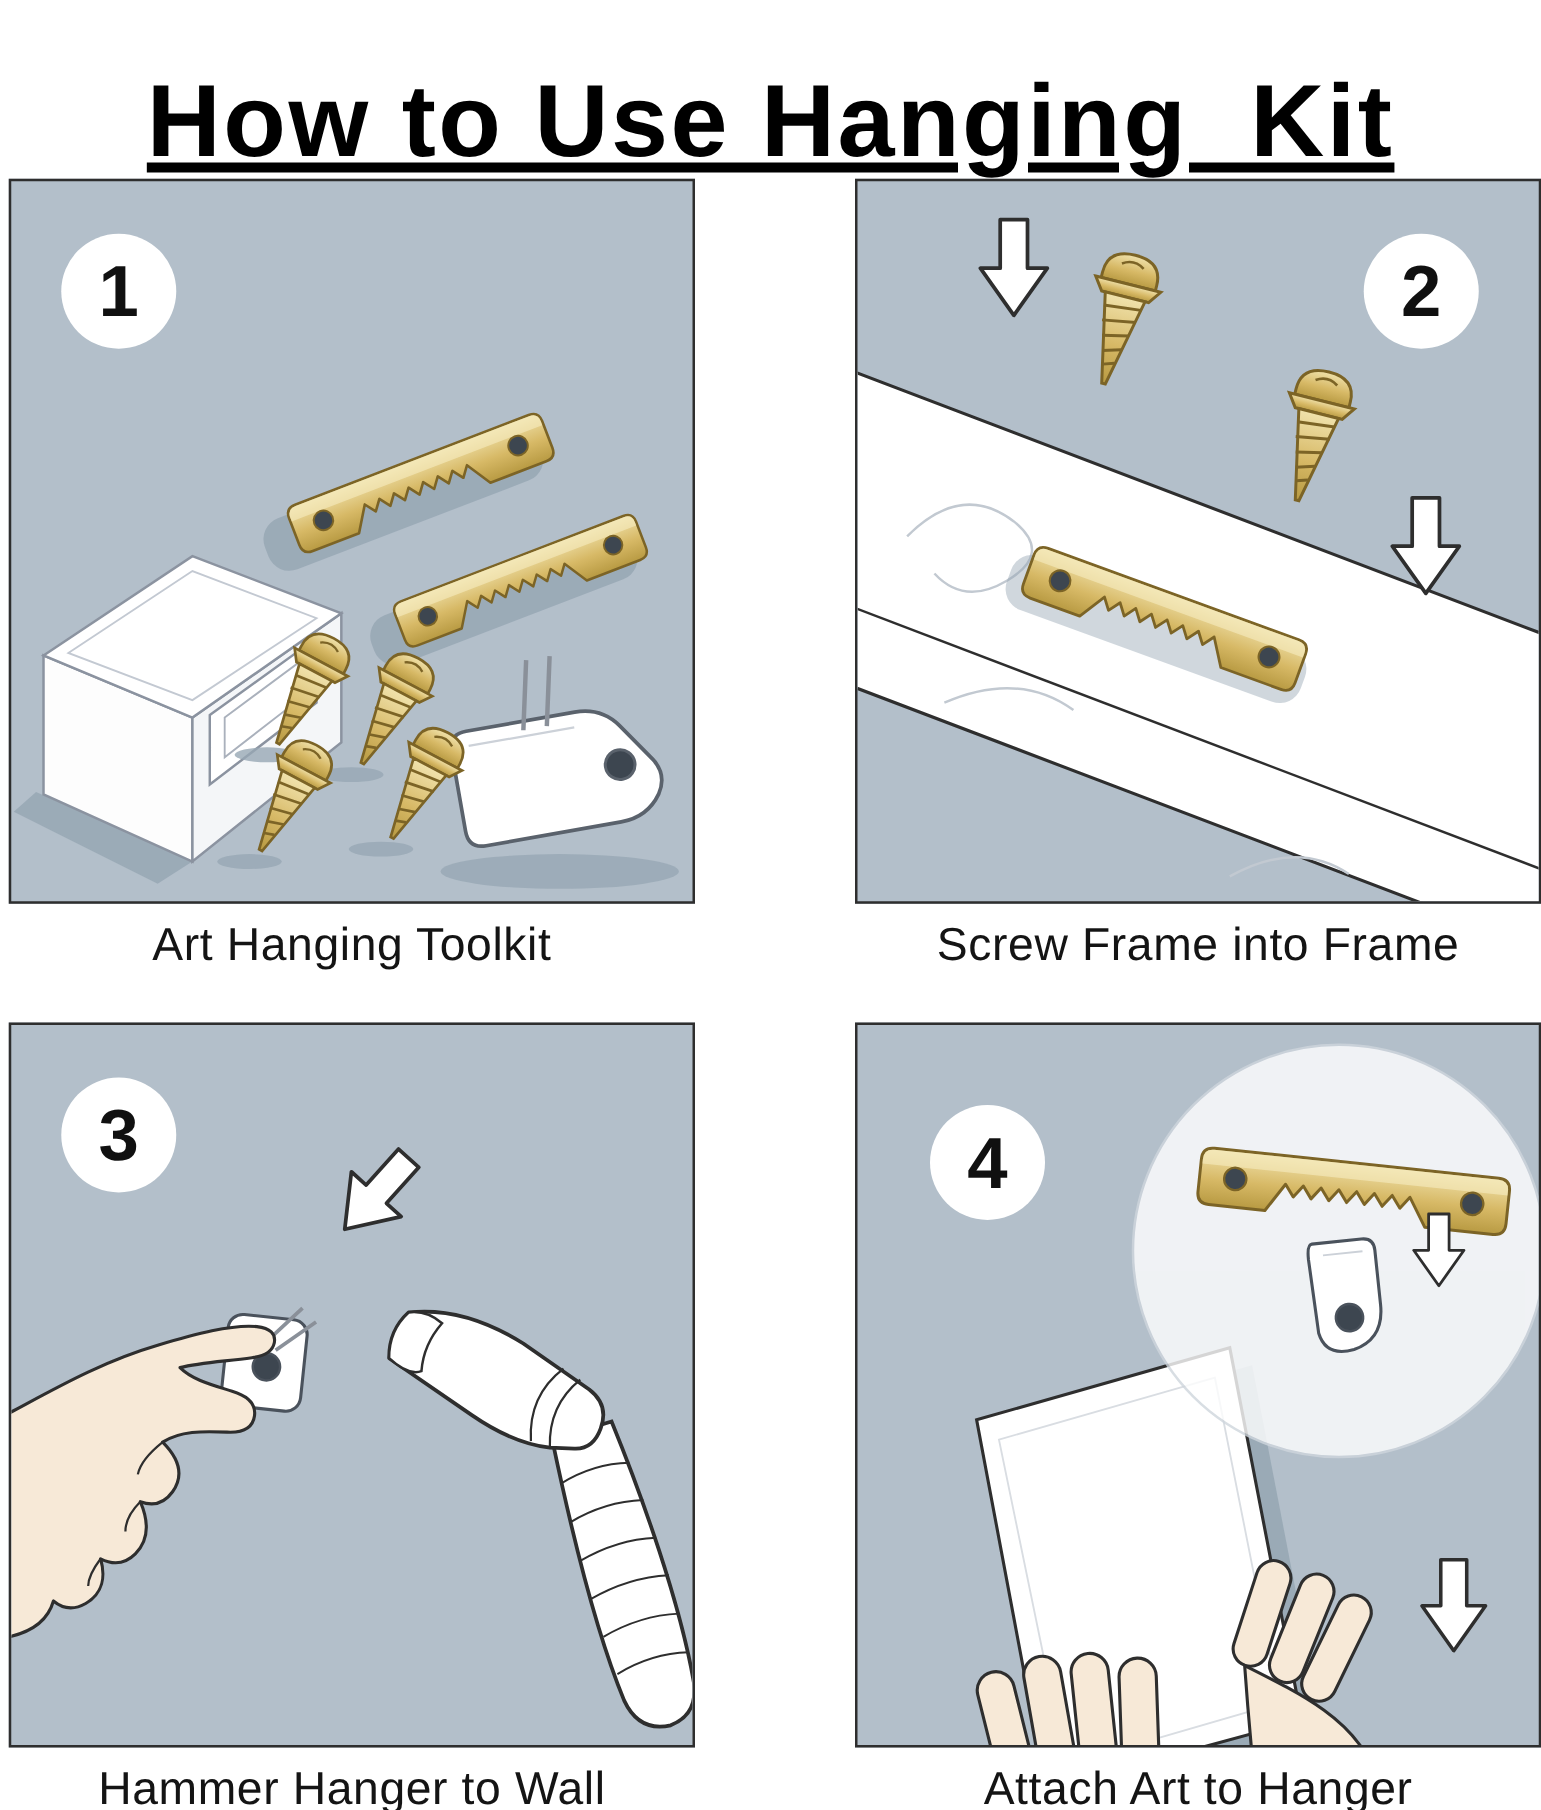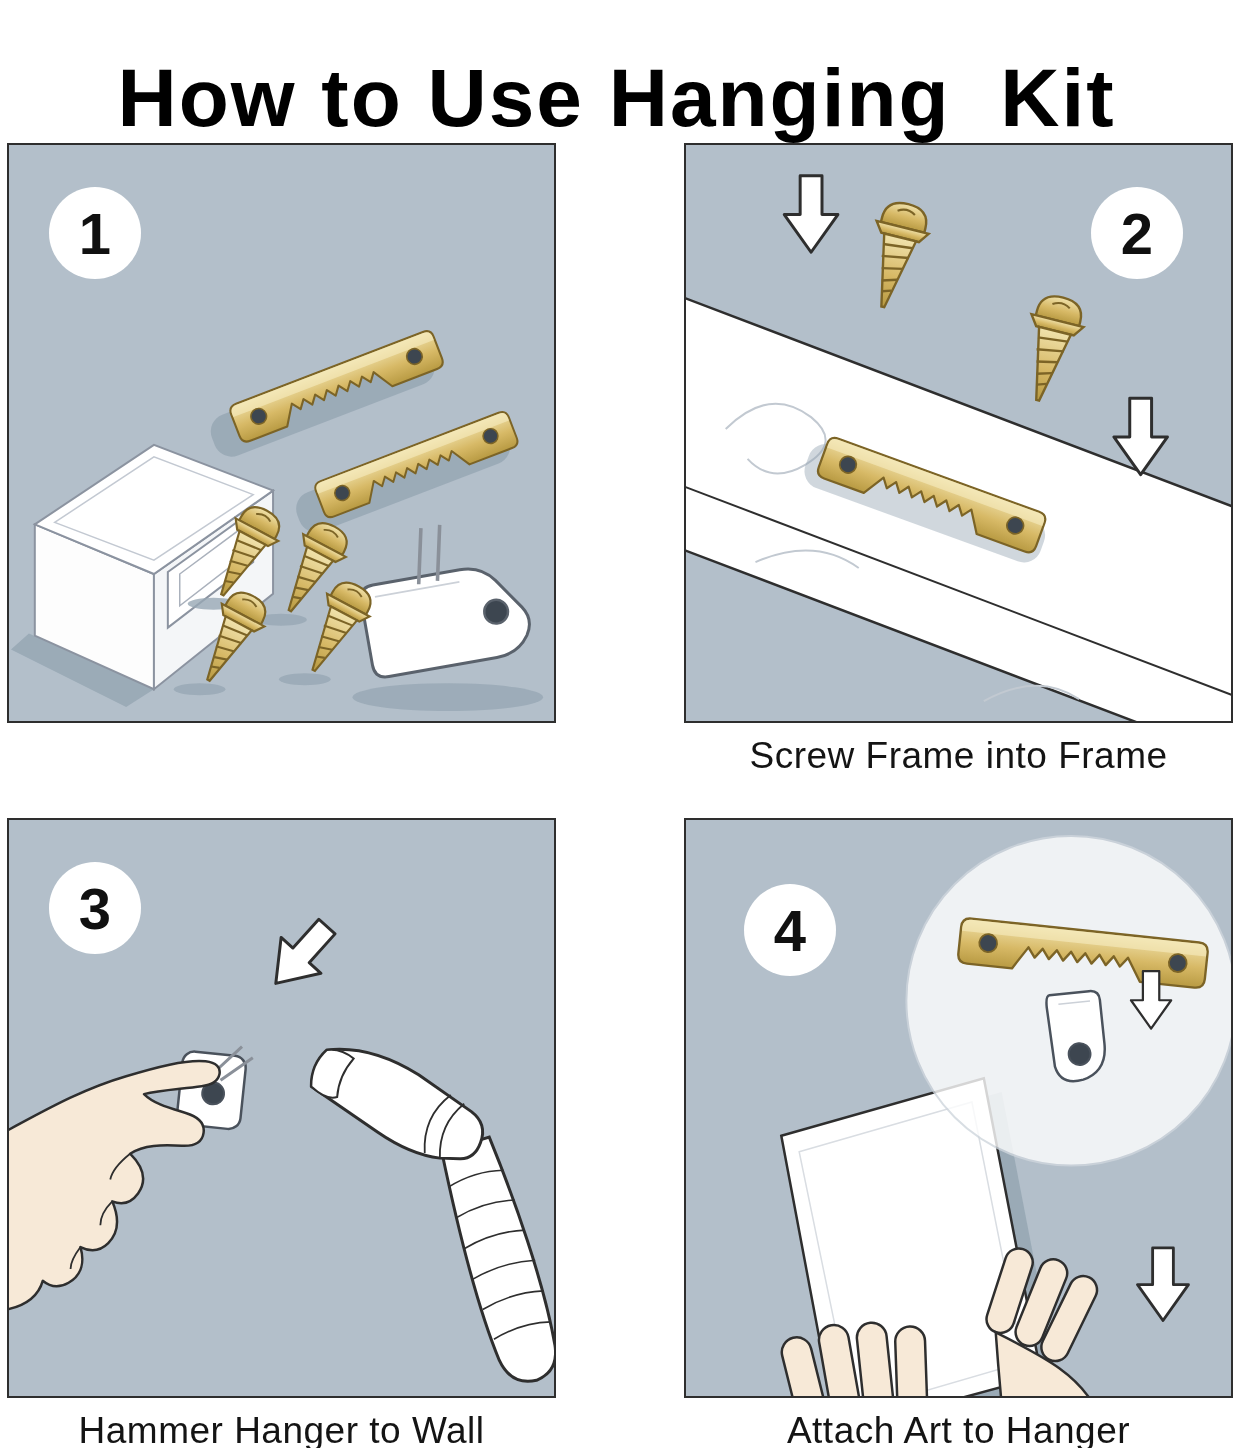--- a/index.html
+++ b/index.html
@@ -1,20 +1,20 @@
 <!DOCTYPE html>
 <html style="--panel-background: #b3bfca; --brass: #d7b966; --outline: #2e2e2e; --shadow: #97a7b4; --skin: #f7e9d7; --white: #ffffff;"><head>
 <meta charset="utf-8">
 <style>
   html,body{margin:0;padding:0;background:#ffffff;}
   #page{position:relative;width:1233px;height:1448px;background:#ffffff;overflow:hidden;
         font-family:"Liberation Sans", sans-serif;}
   .title{position:absolute;top:0;left:0;width:1233px;text-align:center;
          font-size:82px;font-weight:600;letter-spacing:2px;color:#000;
-         line-height:1.05;white-space:pre;}
+         line-height:1.05;white-space:pre;text-decoration:underline;}
   figure{position:absolute;margin:0;width:549px;}
   #f1{left:7px;top:143px;} #f2{left:684px;top:143px;}
   #f3{left:7px;top:818px;} #f4{left:684px;top:818px;}
   .panel{width:549px;height:580px;box-sizing:border-box;border:2px solid #2e2e2e;
          background:var(--panel-background,#b3bfca);position:relative;overflow:hidden;}
   svg.art{display:block;width:100%;height:100%;}
   .num-badge{position:absolute;width:92px;height:92px;border-radius:50%;background:#ffffff;
              display:flex;align-items:center;justify-content:center;
              font-size:58px;font-weight:700;color:#101010;}
   #f1 .num-badge{left:40px;top:42px;}
@@ -90,20 +90,21 @@
         <ellipse cx="298" cy="538" rx="26" ry="6" fill="#97a7b4" opacity="0.8"></ellipse>
         <use href="#screw" width="40" height="80" transform="translate(238,352) rotate(28) scale(1.35)"></use>
         <use href="#screw" width="40" height="80" transform="translate(306,368) rotate(28) scale(1.35)"></use>
         <use href="#screw" width="40" height="80" transform="translate(224,438) rotate(28) scale(1.35)"></use>
         <use href="#screw" width="40" height="80" transform="translate(330,428) rotate(28) scale(1.35)"></use>
       </svg>
       <div class="num-badge">
         <span>1</span>
       </div>
     </div>
+    <figcaption>Art Hanging Toolkit</figcaption>
   </figure>
 
   <figure id="f2">
     <div class="panel">
       <svg class="art" viewBox="0 0 549 580" preserveAspectRatio="none">
 
         <g>
           <path d="M-12,150 L561,368 L561,622 L-12,404 Z" fill="#ffffff" stroke="#2e2e2e" stroke-width="2.5"></path>
           <path d="M-12,340 L561,558" stroke="#2e2e2e" stroke-width="2"></path>
           <path d="M40,286 q44,-44 86,-12 q32,26 -6,48 q-34,20 -58,-6" stroke="#c2c9d1" fill="none" stroke-width="2"></path>

